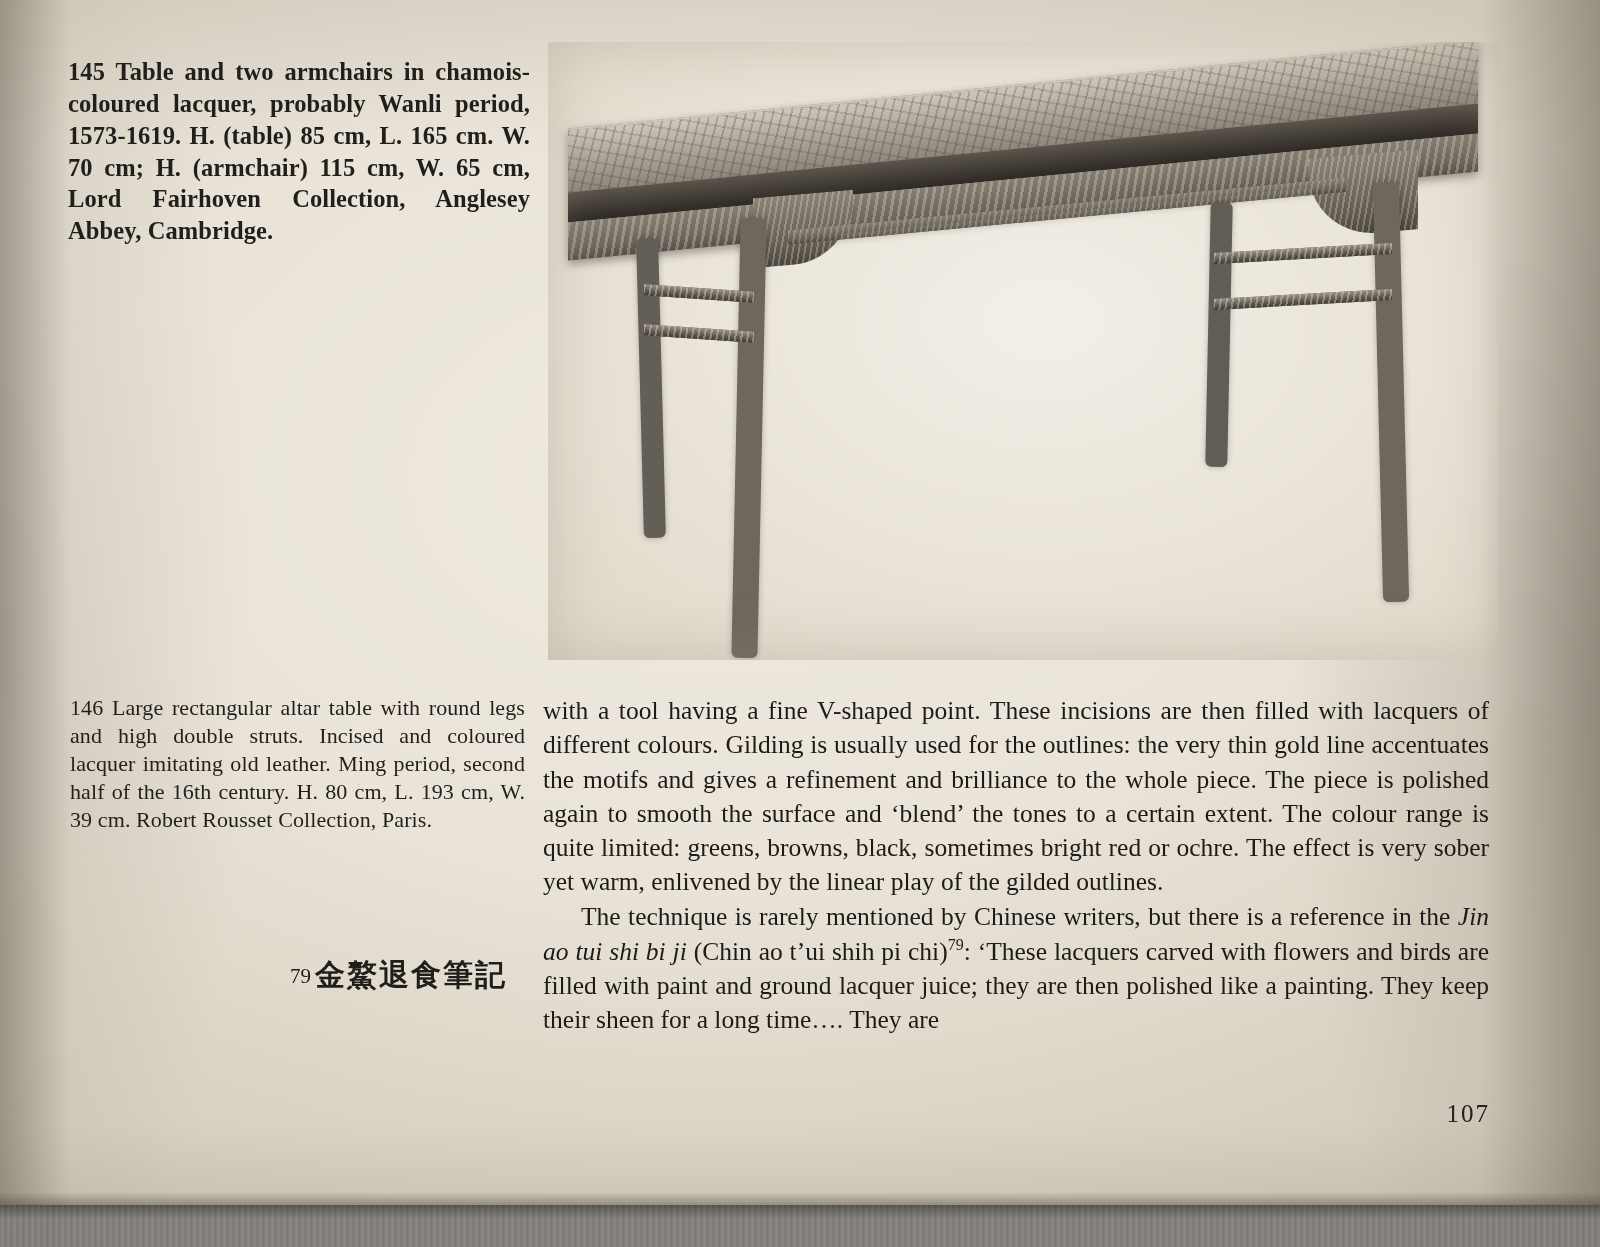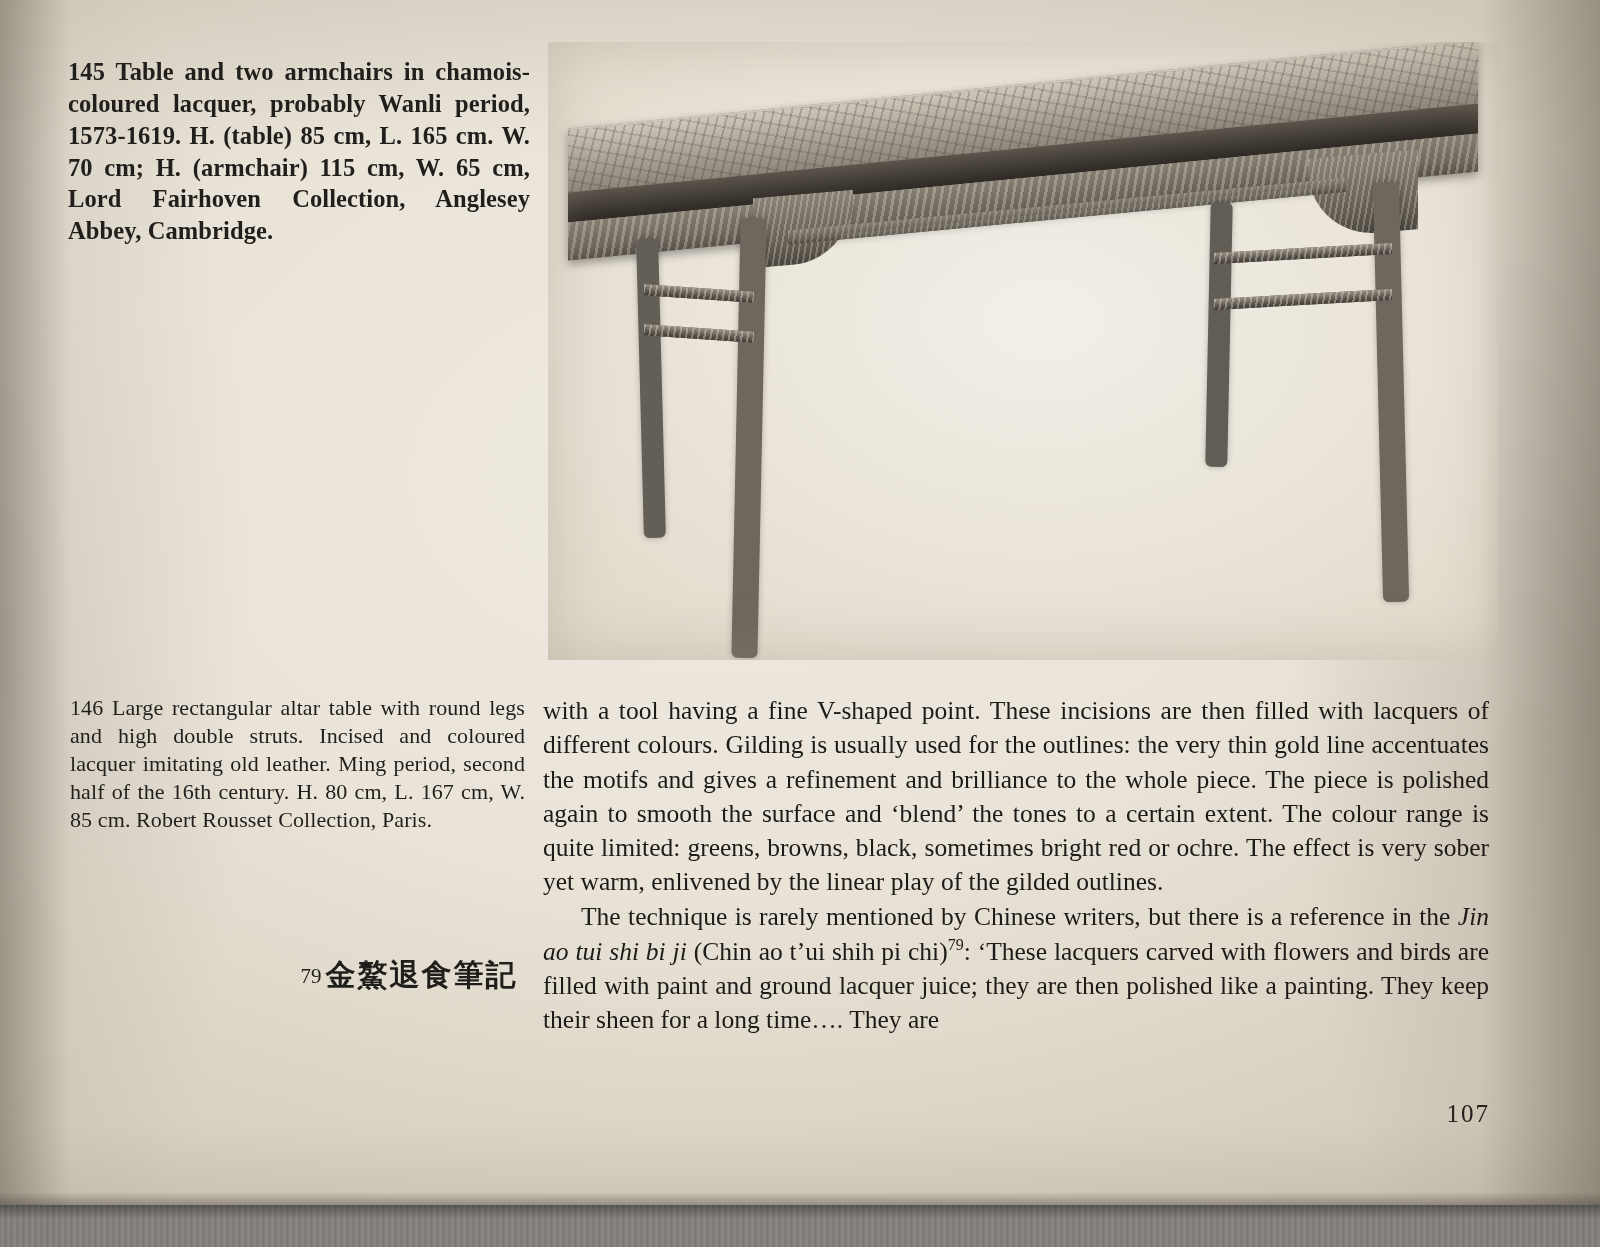--- a/index.html
+++ b/index.html
@@ -92,24 +92,24 @@
     color: #1d1b18;
   }
   #body-text p { margin: 0; }
   #body-text p.indent { text-indent: 38px; }
   .ital { font-style: italic; }
   .supnote { font-size: 16px; vertical-align: super; }
 
   
   #chinese-note {
     position: absolute;
-    left: 284px;
+    left: 290px;
     top: 955px;
     width: 250px;
-    text-align: center;
+    text-align: left;
     color: #201e1a;
     white-space: nowrap;
   }
   #chinese-note .cn-num {
     font-family: "Liberation Serif", serif;
     font-size: 21px;
     vertical-align: 2px;
     margin-right: 4px;
   }
   #chinese-note .cn-chars {
@@ -243,21 +243,21 @@
     <div class="leg" style="left:92px; top:196px; width:22px; height:300px; transform:rotate(-1.5deg); border-radius:6px; filter:brightness(.92);"></div>
     <div class="leg" style="left:830px; top:140px; width:26px; height:420px; transform:rotate(-1.4deg); border-radius:6px;"></div>
     <div class="leg" style="left:660px; top:160px; width:22px; height:265px; transform:rotate(1.2deg); border-radius:6px; filter:brightness(.9);"></div>
 
     <div class="strut" style="left:96px; top:246px; width:110px; height:11px; transform:skewY(4deg);"></div>
     <div class="strut" style="left:96px; top:286px; width:110px; height:11px; transform:skewY(4deg);"></div>
     <div class="strut" style="left:666px; top:206px; width:178px; height:11px; transform:skewY(-3.2deg);"></div>
     <div class="strut" style="left:666px; top:252px; width:178px; height:11px; transform:skewY(-3.2deg);"></div>
   </div>
 
-  <div class="caption" id="caption-146">146 Large rectangular altar table with round legs and high double struts. Incised and coloured lacquer imitating old leather. Ming period, second half of the 16th century. H. 80 cm, L. 167 cm, W. 85 cm. Robert Rousset Collection, Paris.</div>
+  <div class="caption" id="caption-146">146 Large rectangular altar table with round legs and high double struts. Incised and coloured lacquer imitating old leather. Ming period, second half of the 16th century. H. 80 cm, L. 193 cm, W. 39 cm. Robert Rousset Collection, Paris.</div>
 
   <div id="chinese-note">
     <span class="cn-num">79</span><span class="cn-chars">金鰲退食筆記</span>
   </div>
 
   <div id="body-text">
     <p>with a tool having a fine V-shaped point. These incisions are then filled with lacquers of different colours. Gilding is usually used for the outlines: the very thin gold line accentuates the motifs and gives a refinement and brilliance to the whole piece. The piece is polished again to smooth the surface and ‘blend’ the tones to a certain extent. The colour range is quite limited: greens, browns, black, sometimes bright red or ochre. The effect is very sober yet warm, enlivened by the linear play of the gilded outlines.</p>
     <p class="indent"><span>The technique is rarely mentioned by Chinese writers, but there is a reference in the </span><span class="ital">Jin ao tui shi bi ji</span><span> (Chin ao t’ui shih pi chi)</span><span class="supnote">79</span><span>: ‘These lacquers carved with flowers and birds are filled with paint and ground lacquer juice; they are then polished like a painting. They keep their sheen for a long time…. They are</span></p>
   </div>
 

